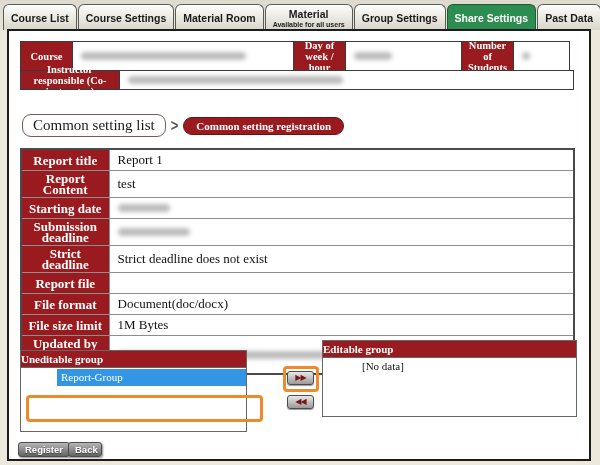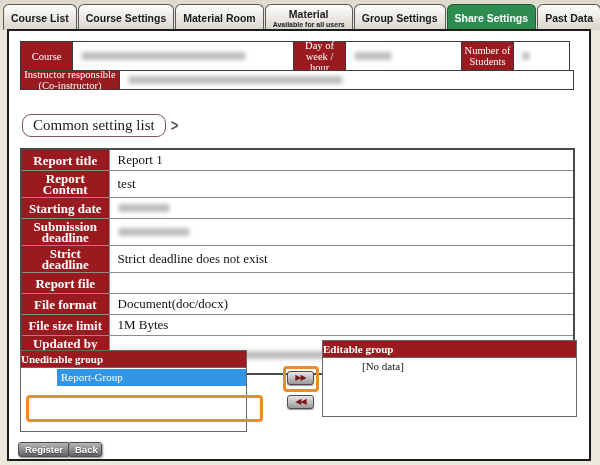--- a/index.html
+++ b/index.html
@@ -19,21 +19,21 @@
 
   
   .content-box { position:absolute; left:7px; top:29px; width:584px; height:432px;
     background:#ffffff; border:2px solid #1c1c1c; }
 
   
   .course-table { position:absolute; left:11px; top:10px; width:555px; }
   .crow { display:flex; }
   .crow + .crow { margin-top:-1px; }
   .ccell { border:1px solid #3a3a3a; margin-right:-1px; display:flex; align-items:center; }
-  .ccell.lbl { background:#9a1b1f; color:#fff; font-weight:normal; font-size:10.5px;
+  .ccell.lbl { background:#9a1b1f; color:#fff; font-weight:bold; font-size:10.5px;
     justify-content:center; text-align:center; line-height:11px; padding:1px 2px; }
   .ccell.val { background:#fff; padding-left:8px; }
   .h30 { height:30px; } .h36 { height:20px; }
 
   
   .blur-blob { display:inline-block; height:8px; border-radius:4px; background:#bdbdbd; filter:blur(2px); }
 
   
   .breadcrumb { position:absolute; left:13px; top:85px; height:19px; display:flex; align-items:center; }
   .pill-plain { background:#fff; border:1px solid #7a5a5a; border-radius:9px; padding:2px 10px;
@@ -133,20 +133,21 @@
       <div class="ccell lbl h36" style="width:100px">Instructor responsible (Co-instructor)</div>
       <div class="ccell val h36" style="width:455px">
           <span class="blur-blob" style="width:215px"></span>
         </div>
     </div>
   </div>
 
   <div class="breadcrumb">
     <span class="pill-plain">Common setting list</span>
     <span class="crumb-sep">&gt;</span>
+    <span class="pill-red">Common setting registration</span>
   </div>
 
   <table class="details-table">
     <tbody>
         <tr>
       <td class="lbl">Report title</td>
       <td class="val">Report 1</td>
     </tr>
     <tr>
       <td class="lbl">Report Content</td>

